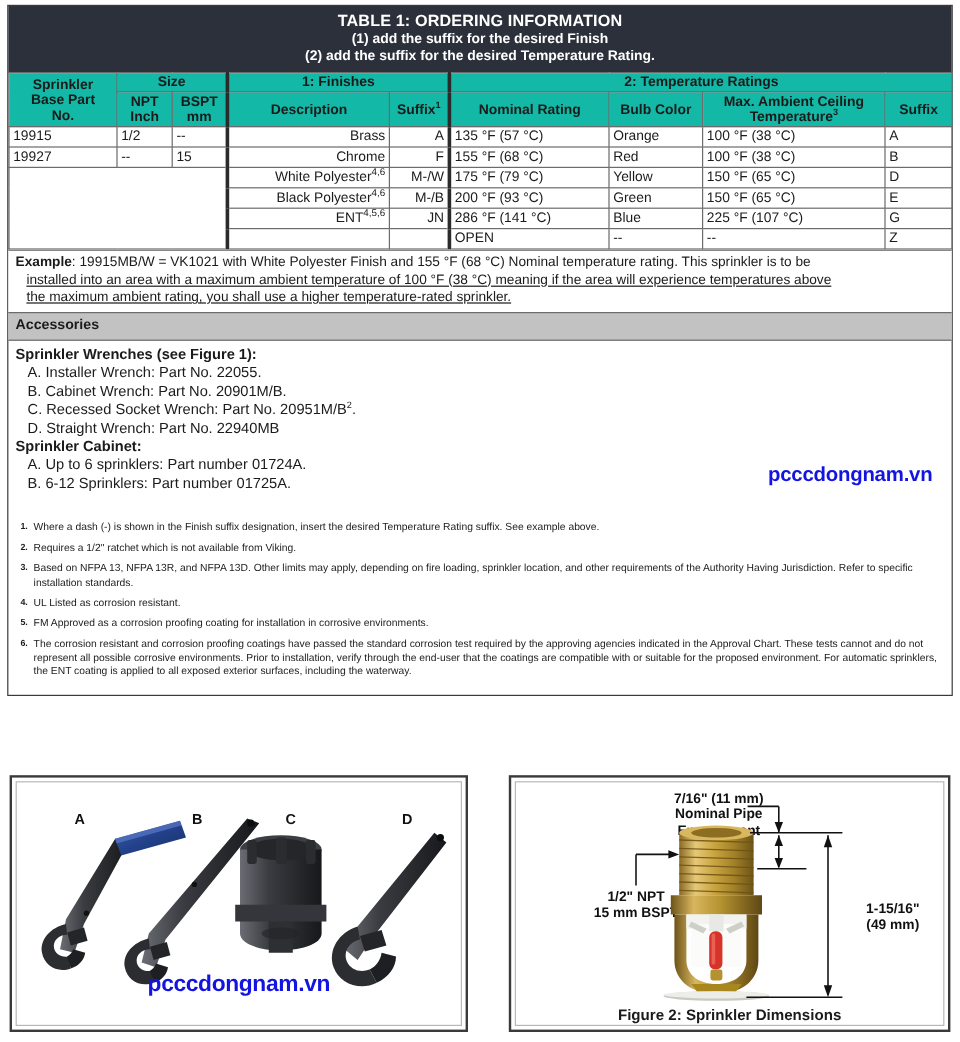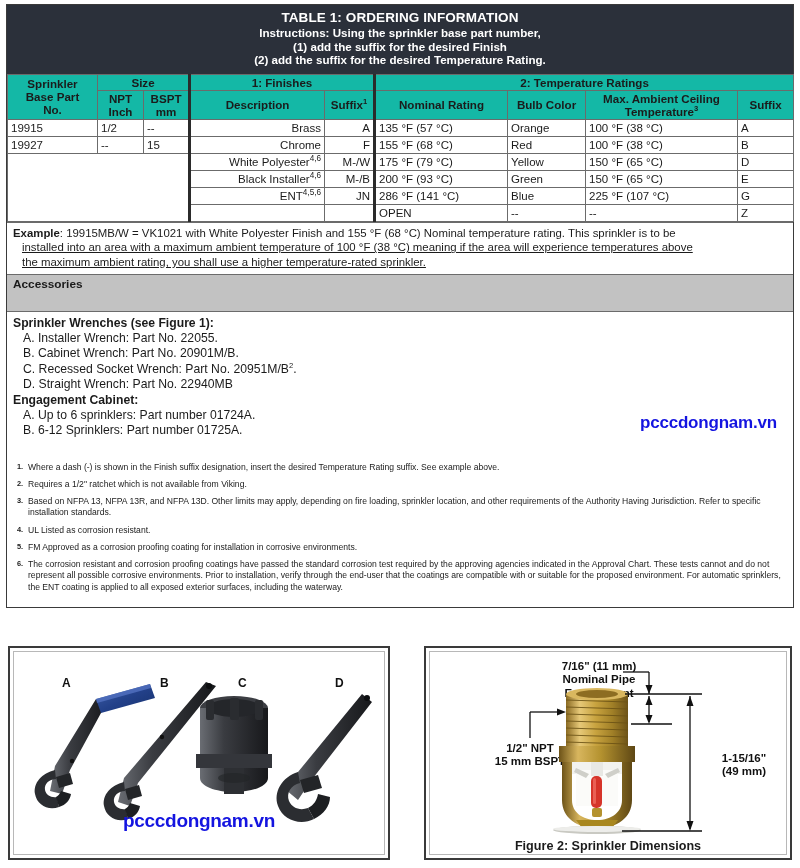--- a/index.html
+++ b/index.html
@@ -75,21 +75,21 @@
     background: #fff;
   }
   .example .ind { display:block; padding-left: 9px; text-decoration: underline; }
 
   .sec-head {
     background: #c2c2c2;
     border-top: 1px solid #6b6b6b;
     border-bottom: 1px solid #6b6b6b;
     font-weight: bold;
     font-size: 11.8px;
-    padding: 2px 6px 20px 6px;
+    padding: 2px 6px 6px 6px;
     color: #1b1b1b;
   }
 
   .acc-body {
     position: relative;
     padding: 4px 6px 6px 6px;
     font-size: 12.2px;
     line-height: 1.26;
     color: #1b1b1b;
     min-height: 140px;
@@ -161,21 +161,20 @@
 </style>
 </head>
 <body>
 
 <div class="page">
 
   <div class="table-block">
 
     <div class="title-bar">
       <div class="t-main">TABLE 1: ORDERING INFORMATION</div>
-      <div class="t-sub">Instructions: Using the sprinkler base part number,</div>
       <div class="t-sub">(1) add the suffix for the desired Finish</div>
       <div class="t-sub">(2) add the suffix for the desired Temperature Rating.</div>
     </div>
 
     <table class="main">
       <colgroup>
         <col style="width:90px">
           <col style="width:46px">
           <col style="width:46px">
         <col style="width:135px">
@@ -242,21 +241,21 @@
         <tr>
           <td rowspan="4" colspan="3"></td>
           <td class="c-left thickL"><span>White Polyester</span><span class="fn-sm">4,6</span></td>
           <td class="c-left thickR">M-/W</td>
           <td class="c-center">175 °F (79 °C)</td>
           <td class="c-center">Yellow</td>
           <td class="c-center">150 °F (65 °C)</td>
           <td class="c-center">D</td>
         </tr>
         <tr>
-          <td class="c-left thickL"><span>Black Installer</span><span class="fn-sm">4,6</span></td>
+          <td class="c-left thickL"><span>Black Polyester</span><span class="fn-sm">4,6</span></td>
           <td class="c-left thickR">M-/B</td>
           <td class="c-center">200 °F (93 °C)</td>
           <td class="c-center">Green</td>
           <td class="c-center">150 °F (65 °C)</td>
           <td class="c-center">E</td>
         </tr>
         <tr>
           <td class="c-left thickL"><span>ENT</span><span class="fn-sm">4,5,6</span></td>
           <td class="c-left thickR">JN</td>
           <td class="c-center">286 °F (141 °C)</td>
@@ -282,21 +281,21 @@
     </div>
 
     <div class="sec-head">Accessories</div>
 
     <div class="acc-body">
       <div class="hdr">Sprinkler Wrenches (see Figure 1):</div>
       <div class="li">A.  Installer Wrench: Part No. 22055.</div>
       <div class="li">B.  Cabinet Wrench: Part No. 20901M/B.</div>
       <div class="li"><span>C.  Recessed Socket Wrench: Part No. 20951M/B</span><sup>2</sup><span>.</span></div>
       <div class="li">D.  Straight Wrench: Part No. 22940MB</div>
-      <div class="hdr">Engagement Cabinet:</div>
+      <div class="hdr">Sprinkler Cabinet:</div>
       <div class="li">A.  Up to 6 sprinklers: Part number 01724A.</div>
       <div class="li">B.  6-12 Sprinklers: Part number 01725A.</div>
       <div class="watermark-inline">pcccdongnam.vn</div>
     </div>
 
 
     <div class="fn-body">
       <div class="fn-row">
         <div class="fn-num">1.</div>
         <div class="fn-txt">Where a dash (-) is shown in the Finish suffix designation, insert the desired Temperature Rating suffix. See example above.</div>

